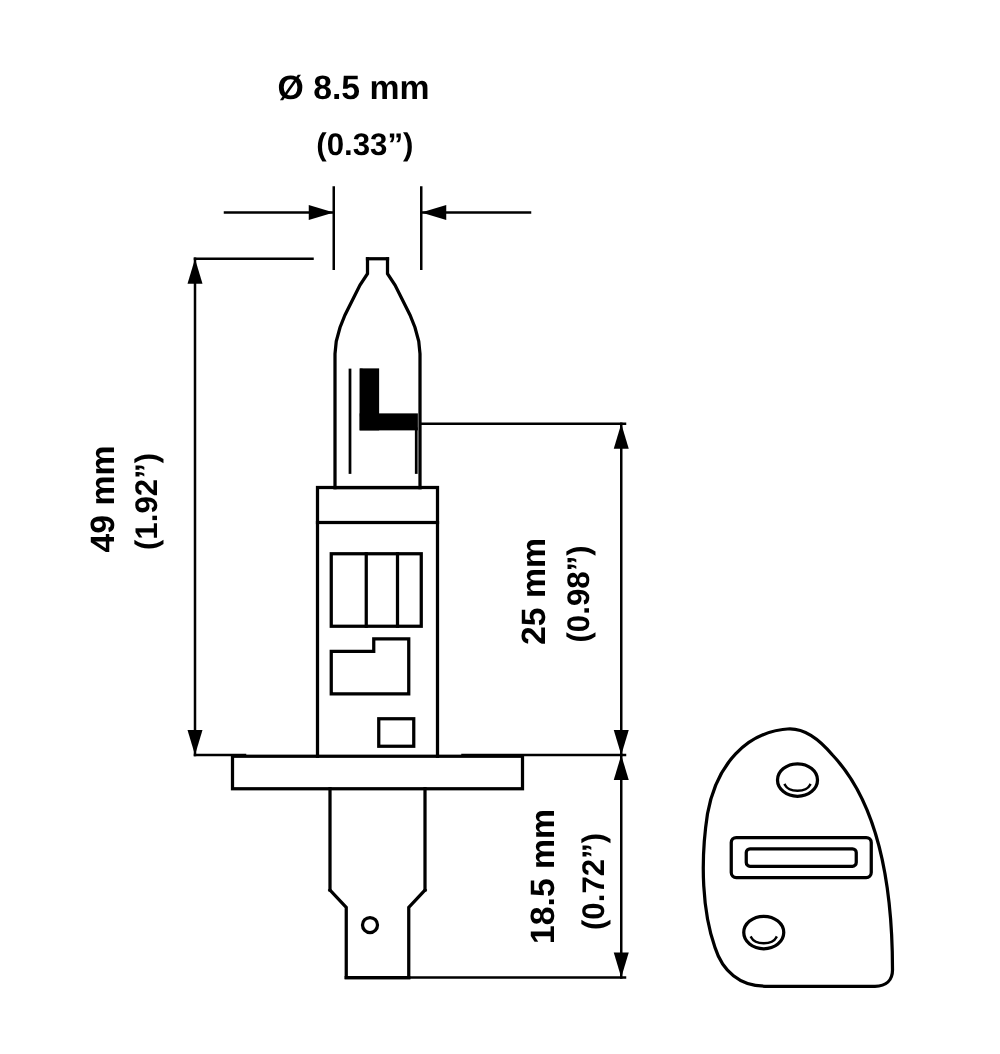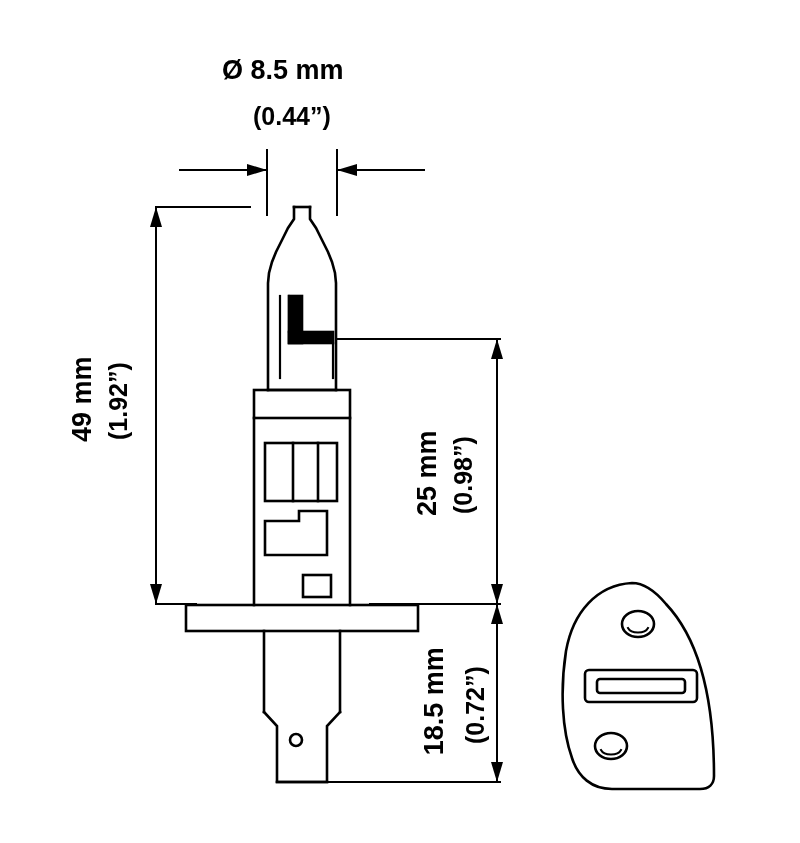--- a/index.html
+++ b/index.html
@@ -149,21 +149,21 @@
         <rect x="597" y="679" width="88" height="14" rx="3"></rect>
 
         <ellipse cx="611" cy="746" rx="16" ry="13"></ellipse>
         <path d="M 601,750 C 604,756 618,756 621,750" stroke-width="2"></path>
       </g>
 
     </g>
   </svg>
 
   <div class="dim-label dim-main" style="left:222px; top:56px;">Ø 8.5 mm</div>
-  <div class="dim-label dim-sub" style="left:253px; top:103px;">(0.44”)</div>
+  <div class="dim-label dim-sub" style="left:253px; top:103px;">(0.33”)</div>
 
   <div class="dim-label dim-main vert" style="left:22px; top:385px; width:120px;">49  mm</div>
   <div class="dim-label dim-sub vert" style="left:58px; top:388px; width:120px;">(1.92”)</div>
 
   <div class="dim-label dim-main vert" style="left:367px; top:459px; width:120px;">25 mm</div>
   <div class="dim-label dim-sub vert" style="left:403px; top:462px; width:120px;">(0.98”)</div>
 
   <div class="dim-label dim-main vert" style="left:354px; top:687px; width:160px;">18.5 mm</div>
   <div class="dim-label dim-sub vert" style="left:405px; top:692px; width:140px;">(0.72”)</div>
 

